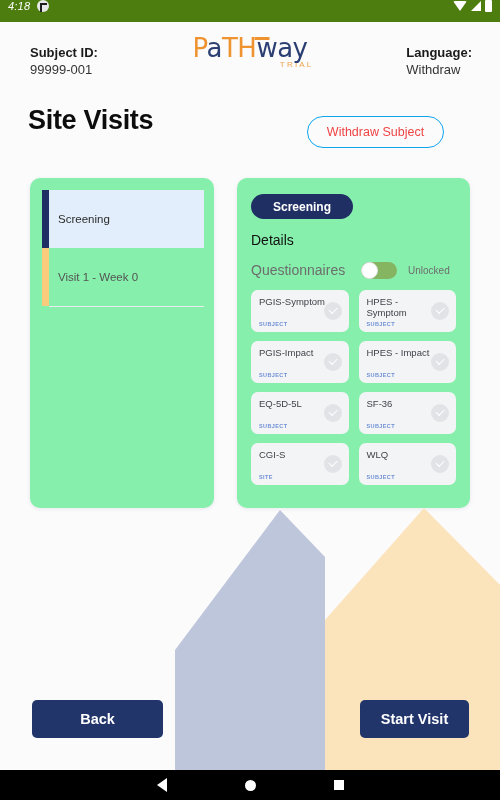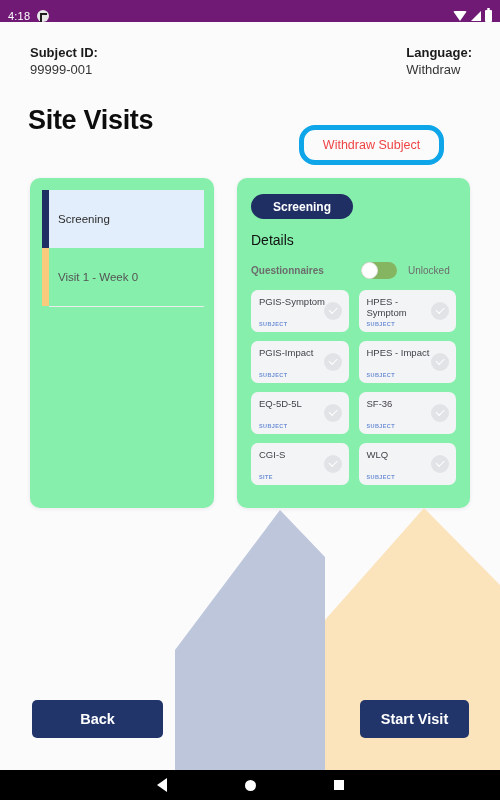--- a/index.html
+++ b/index.html
@@ -16,26 +16,27 @@
     height: 800px;
     overflow: hidden;
     background: #fbfbfc;
   }
 
   
   .statusbar {
     position: absolute;
     top: 0; left: 0;
     width: 500px; height: 22px;
-    background: #701a75;
-    display: flex;
-    align-items: flex-end;
+    background: #4d7c0f;
+    display: flex;
+    align-items: flex-start;
     justify-content: space-between;
     padding: 0 8px;
     box-sizing: border-box;
+    font-style: italic;
   }
   .sb-left { display: flex; align-items: center; gap: 7px; }
   .sb-time {
     color: #ffffff;
     font-size: 11px;
     letter-spacing: 0.2px;
   }
   .sb-appicon {
     width: 12px; height: 12px;
     border-radius: 50%;
@@ -140,23 +141,23 @@
   .page-title {
     position: absolute;
     left: 28px; top: 2px;
     font-size: 27px;
     font-weight: bold;
     color: #0d0d0d;
     letter-spacing: -0.3px;
   }
   .withdraw-btn {
     position: absolute;
-    right: 28px; top: 22px;
+    right: 28px; top: 13px;
     width: 135px; height: 30px;
-    border: 5px solid #0ea5e9;
+    border: 1px solid #0ea5e9;
     border-radius: 16px;
     background: #fbfbfc;
     color: #ef4444;
     font-size: 12.5px;
     display: flex;
     align-items: center;
     justify-content: center;
     cursor: pointer;
   }
 
@@ -228,24 +229,23 @@
     font-weight: normal;
     color: #111111;
   }
   .toggle-row {
     display: flex;
     align-items: center;
     margin-top: 13px;
     height: 18px;
   }
   .toggle-label {
-    font-size: 10px;
+    font-size: 14px;
     color: #6d6d6d;
     width: 110px;
-    font-weight: bold;
   }
   .switch {
     width: 36px; height: 17px;
     border-radius: 9px;
     background: #85b561;
     position: relative;
     cursor: pointer;
     flex: none;
   }
   .switch .knob {
@@ -378,20 +378,26 @@
       <span class="ic-battery"></span>
     </div>
   </div>
 
   <div class="header">
     <div class="hdr-block hdr-subject">
       <div class="hdr-label">Subject ID:</div>
       <div class="hdr-value">99999-001</div>
     </div>
 
+    <div class="logo">
+      <div class="logo-word">
+        <span class="logo-bar"></span><span class="lo">P</span><span class="ln">a</span><span class="lo">T</span><span class="lo">H</span><span class="ln">w</span><span class="ln">a</span><span class="ln">y</span>
+      </div>
+      <div class="logo-trial">TRIAL</div>
+    </div>
 
     <div class="hdr-block hdr-lang">
       <div class="hdr-label">Language:</div>
       <div class="hdr-value">Withdraw</div>
     </div>
   </div>
 
   <div class="title-row">
     <div class="page-title">Site Visits</div>
     <div class="withdraw-btn">Withdraw Subject</div>

